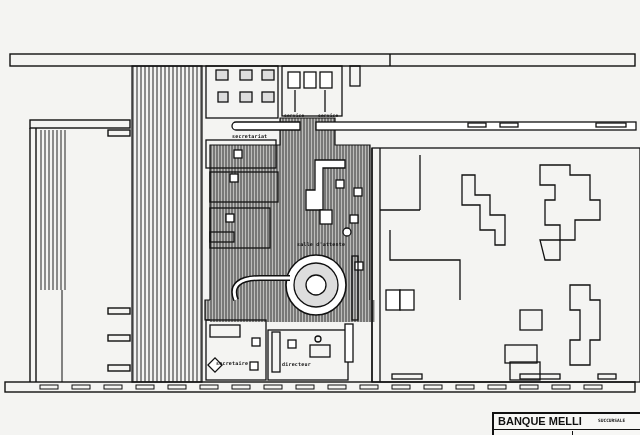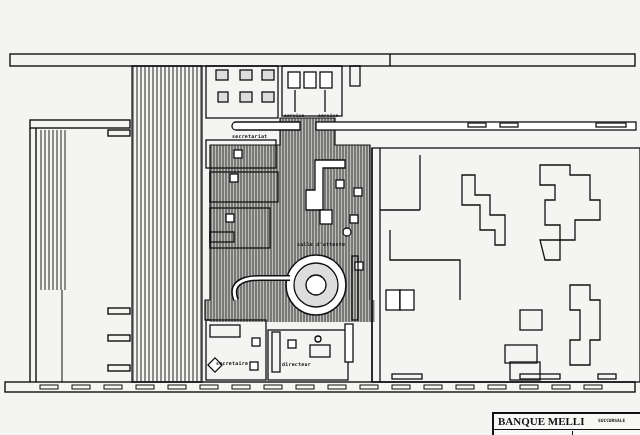--- a/index.html
+++ b/index.html
@@ -1,20 +1,20 @@
 <!DOCTYPE html>
 <html><head>
 <meta charset="utf-8">
 <style>
   html,body{margin:0;padding:0;background:#f4f4f2;}
   body{width:640px;height:435px;overflow:hidden;position:relative;font-family:"DejaVu Sans",sans-serif;}
   #plan{position:absolute;left:0;top:0;}
   .lbl{position:absolute;font-family:"DejaVu Sans Mono",monospace;font-size:5px;font-weight:bold;color:#111;letter-spacing:0.2px;}
   .title-box{position:absolute;left:492px;top:412px;width:148px;height:23px;border-top:2px solid #111;border-left:2px solid #111;background:#f7f7f5;}
-  .title-main{position:absolute;left:4px;top:1px;font-family:Liberation Serif, serif;font-weight:bold;font-size:11px;color:#111;}
+  .title-main{position:absolute;left:4px;top:1px;font-family:Liberation Sans, sans-serif;font-weight:bold;font-size:11px;color:#111;}
   .title-sub{position:absolute;left:104px;top:4px;font-family:"DejaVu Sans Mono",monospace;font-size:4.5px;font-weight:bold;color:#111;}
   .title-line{position:absolute;left:0;top:15px;width:148px;border-top:1.5px solid #111;}
   .title-row2{position:absolute;left:4px;top:17px;width:74px;height:6px;border-right:1.5px solid #111;}
 </style>
 </head>
 <body>
 
 <svg id="plan" width="640" height="435" viewBox="0 0 640 435" xmlns="http://www.w3.org/2000/svg">
   <defs>
     <pattern id="vhatch" width="3" height="3" patternUnits="userSpaceOnUse">

